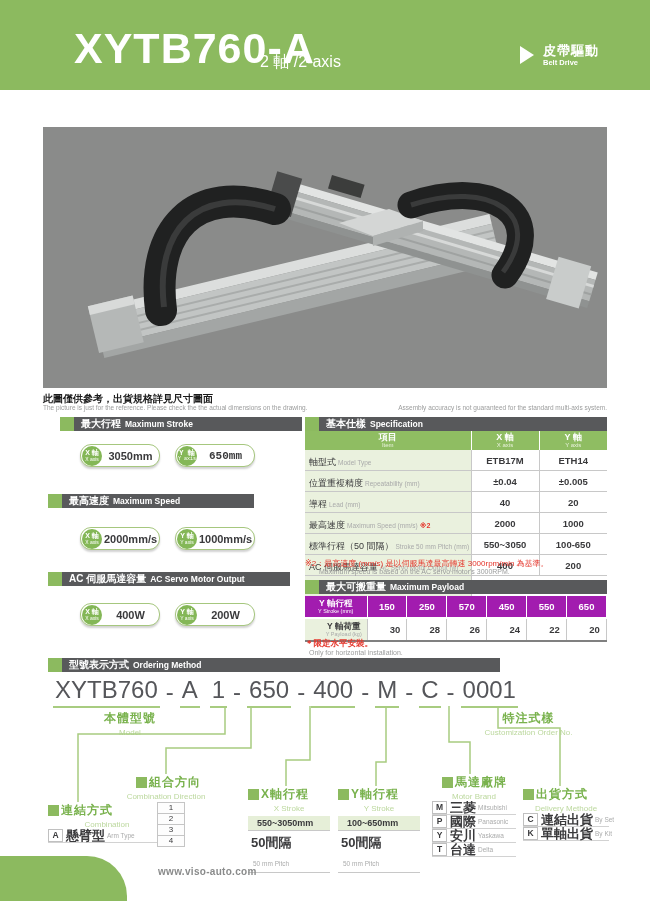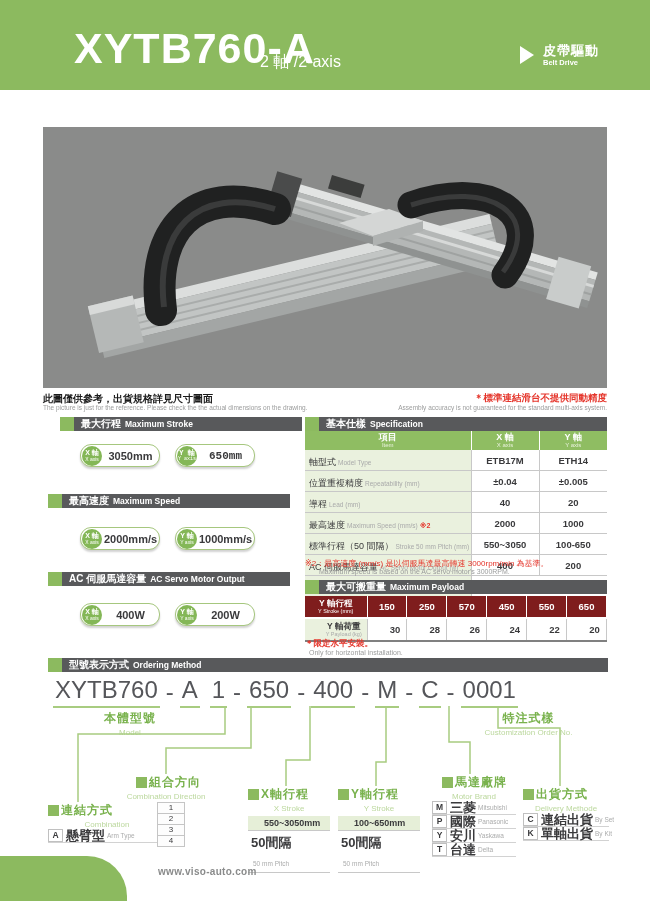--- a/index.html
+++ b/index.html
@@ -50,21 +50,21 @@
   .spec td.lab .en{font-size:6.5px;color:#A9AAAA;margin-left:2px;}
   .spec td.lab .nt{font-size:7px;color:#E5352B;font-weight:bold;margin-left:2px;}
   .spec td.v{text-align:center;font-size:9.5px;font-weight:bold;color:#3A3A3C;border-left:1px solid #C8C8C8;}
   .spec tr:last-child td{border-bottom:2px solid #595A5C;}
   .fnzh{position:absolute;left:305px;top:558px;font-size:8px;color:#E5352B;white-space:nowrap;}
   .fnen{position:absolute;left:319px;top:568px;font-size:7px;color:#9B9C9C;}
 
   
   .pay{position:absolute;left:305px;top:596px;width:302px;}
   .pay td{height:19px;text-align:center;}
-  .pay tr.g td{background:#7f1d1d;color:#fff;border-right:1px solid #fff;border-bottom:2px solid #fff;font-size:9.5px;font-weight:bold;}
+  .pay tr.g td{background:#a21caf;color:#fff;border-right:1px solid #fff;border-bottom:2px solid #fff;font-size:9.5px;font-weight:bold;}
   .pay td .zh{display:block;font-size:8.5px;font-weight:bold;line-height:9px;}
   .pay td .en{display:block;font-size:5.5px;font-weight:normal;line-height:6px;}
   .pay tr.w td{border:1px solid #C8C8C8;border-bottom:2px solid #808080;font-size:9.5px;font-weight:bold;color:#3A3A3C;padding-left:17px;}
   .pay tr.w td.lab2{background:#EAF1DE;border-left:none;}
   .pay tr.w td.lab2 .en{color:#A9AAAA;}
   .pnzh{position:absolute;left:305px;top:638px;font-size:8.5px;font-weight:bold;color:#E5352B;}
   .pnen{position:absolute;left:309px;top:649px;font-size:7px;color:#9B9C9C;}
 
   
   .model{position:absolute;left:53px;top:674px;display:flex;align-items:flex-end;color:#55565A;font-size:24px;line-height:32px;white-space:nowrap;}
@@ -80,21 +80,21 @@
   .obox .t{display:flex;align-items:center;font-size:12px;font-weight:bold;color:#79B24D;letter-spacing:1px;}
   .sq2{display:inline-block;width:11px;height:11px;background:#8CBA5F;margin-right:2px;flex:0 0 auto;}
   .obox .te{font-size:8px;color:#BCD89E;text-align:center;margin-top:1px;}
   .crow{display:flex;align-items:center;height:13px;border-bottom:1px solid #D2D2D2;margin-top:0;}
   .code{width:13px;height:11px;line-height:11px;border:1px solid #C0C0C0;background:#fff;text-align:center;
         font-size:8.5px;font-weight:bold;color:#3A3A3C;flex:0 0 auto;}
   .bzh{font-size:13px;font-weight:bold;color:#3A3A3C;margin-left:3px;white-space:nowrap;}
   .ben{font-size:6.5px;color:#ABACAC;margin-left:2px;white-space:nowrap;}
   .numcell{width:26px;height:10px;line-height:10px;border:1px solid #C5C5C5;margin-top:-1px;background:#FDFDFD;
            text-align:center;font-size:8px;color:#3A3A3C;}
-  .r1{margin-top:3px;background:#E6EFD8;border-bottom:1px solid #C8C8C8;padding:2px 16px;font-size:9px;font-weight:bold;color:#3A3A3C;}
+  .r1{margin-top:3px;background:#E6EFD8;border-bottom:1px solid #C8C8C8;padding:2px 9px;font-size:9px;font-weight:bold;color:#3A3A3C;}
   .r2{border-bottom:1px solid #C8C8C8;padding:2px 3px;}
 
   
   .fshape{position:absolute;left:0;top:856px;width:127px;height:45px;background:#8CBA5F;border-top-right-radius:40px;}
   .furl{position:absolute;left:158px;top:866px;font-size:10px;font-weight:bold;color:#8A8B8B;letter-spacing:0.3px;}
 </style>
 </head>
 <body>
 
 <div id="page">
@@ -137,21 +137,20 @@
 
       <path d="M232,82 C150,55 108,105 118,183" stroke="#202121" stroke-width="32" fill="none" stroke-linecap="round"></path>
       <path d="M368,78 C450,50 506,88 462,148" stroke="#202121" stroke-width="27" fill="none" stroke-linecap="round"></path>
       <path d="M232,82 C152,57 112,105 121,180" stroke="#3A3B3B" stroke-width="6" fill="none"></path>
       <path d="M368,78 C448,52 502,88 460,145" stroke="#3A3B3B" stroke-width="5" fill="none"></path>
       <rect x="289" y="48" width="34" height="14" transform="rotate(16.5 289 48)" fill="#3C3D3C"></rect>
     </svg>
   </div>
   <div class="capzh">此圖僅供參考，出貨規格詳見尺寸圖面</div>
   <div class="capen">The picture is just for the reference. Please check the the actual dimensions on the drawing.</div>
-  <div class="warnzh">＊標準連結滑台不提供同動精度</div>
   <div class="warnen">Assembly accuracy is not guaranteed for the standard multi-axis system.</div>
 
   <div class="secbar" style="left:60px;top:417px;width:242px;">
     <span class="sq"></span>
     <span class="bt"><span>最大行程</span><span class="en">Maximum Stroke</span></span>
   </div>
   <div class="pill" style="left:80px;top:444px;">
     <span class="badge">
         <span class="bz">X 軸</span>
         <span class="be">X axis</span>
@@ -159,21 +158,21 @@
     <span class="val">3050mm</span>
   </div>
   <div class="pill" style="left:175px;top:444px;font-family:Liberation Mono, monospace;">
     <span class="badge">
         <span class="bz">Y 軸</span>
         <span class="be">Y axis</span>
       </span>
     <span class="val">650mm</span>
   </div>
 
-  <div class="secbar" style="left:48px;top:494px;width:242px;">
+  <div class="secbar" style="left:48px;top:494px;width:206px;">
     <span class="sq"></span>
     <span class="bt"><span>最高速度</span><span class="en">Maximum Speed</span></span>
   </div>
   <div class="pill" style="left:80px;top:527px;">
     <span class="badge">
         <span class="bz">X 軸</span>
         <span class="be">X axis</span>
       </span>
     <span class="val">2000mm/s</span>
   </div>
@@ -305,21 +304,21 @@
       <td>26</td>
       <td>24</td>
       <td>22</td>
       <td>20</td>
     </tr>
   </tbody>
     </table>
   <div class="pnzh">＊限定水平安裝。</div>
   <div class="pnen">Only for horizontal installation.</div>
 
-  <div class="secbar" style="left:48px;top:658px;width:560px;">
+  <div class="secbar" style="left:48px;top:658px;width:452px;">
     <span class="sq"></span>
     <span class="bt"><span>型號表示方式</span><span class="en">Ordering Method</span></span>
   </div>
 
   <div class="model">
     <span class="seg">XYTB760</span>
     <span class="msep">-</span>
     <span class="seg">A</span>
     <span class="seg gap">1</span>
     <span class="msep">-</span>

